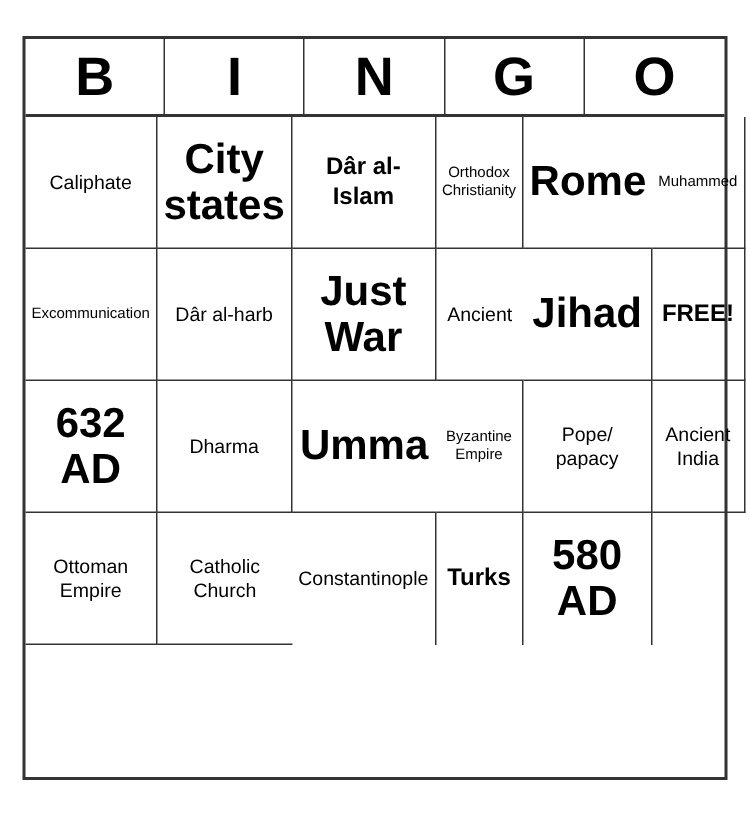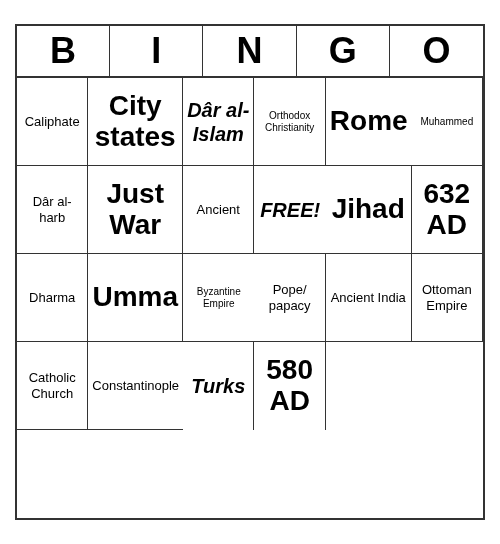--- a/index.html
+++ b/index.html
@@ -55,24 +55,23 @@
     .cell:nth-child(5n) { border-right: none; }
     .cell:nth-child(n+21) { border-bottom: none; }
 
     .cell.large {
       font-size: 28px;
       font-weight: bold;
       line-height: 1.1;
     }
 
     .cell.medium {
-      font-size: 20px;
+      font-size: 16px;
       font-weight: bold;
       line-height: 1.2;
-      font-style: italic;
     }
 
     .cell.small {
       font-size: 10px;
     }
   </style>
 </head>
 <body>
 
 <div class="bingo-card">
@@ -83,25 +82,26 @@
       <div class="header-cell">G</div>
       <div class="header-cell">O</div>
     </div>
   <div class="bingo-grid">
   <div class="cell">Caliphate</div>
       <div class="cell large">City states</div>
       <div class="cell medium">Dâr al-Islam</div>
       <div class="cell small">Orthodox Christianity</div>
       <div class="cell large">Rome</div>
       <div class="cell small">Muhammed</div>
+      <div class="cell small">Excommunication</div>
       <div class="cell">Dâr al-harb</div>
       <div class="cell large">Just War</div>
       <div class="cell">Ancient</div>
+      <div class="cell large">Jihad</div>
       <div class="cell medium">FREE!</div>
-      <div class="cell large">Jihad</div>
       <div class="cell large">632 AD</div>
       <div class="cell">Dharma</div>
       <div class="cell large">Umma</div>
       <div class="cell small">Byzantine Empire</div>
       <div class="cell">Pope/ papacy</div>
       <div class="cell">Ancient India</div>
       <div class="cell">Ottoman Empire</div>
       <div class="cell">Catholic Church</div>
       <div class="cell">Constantinople</div>
       <div class="cell medium">Turks</div>

